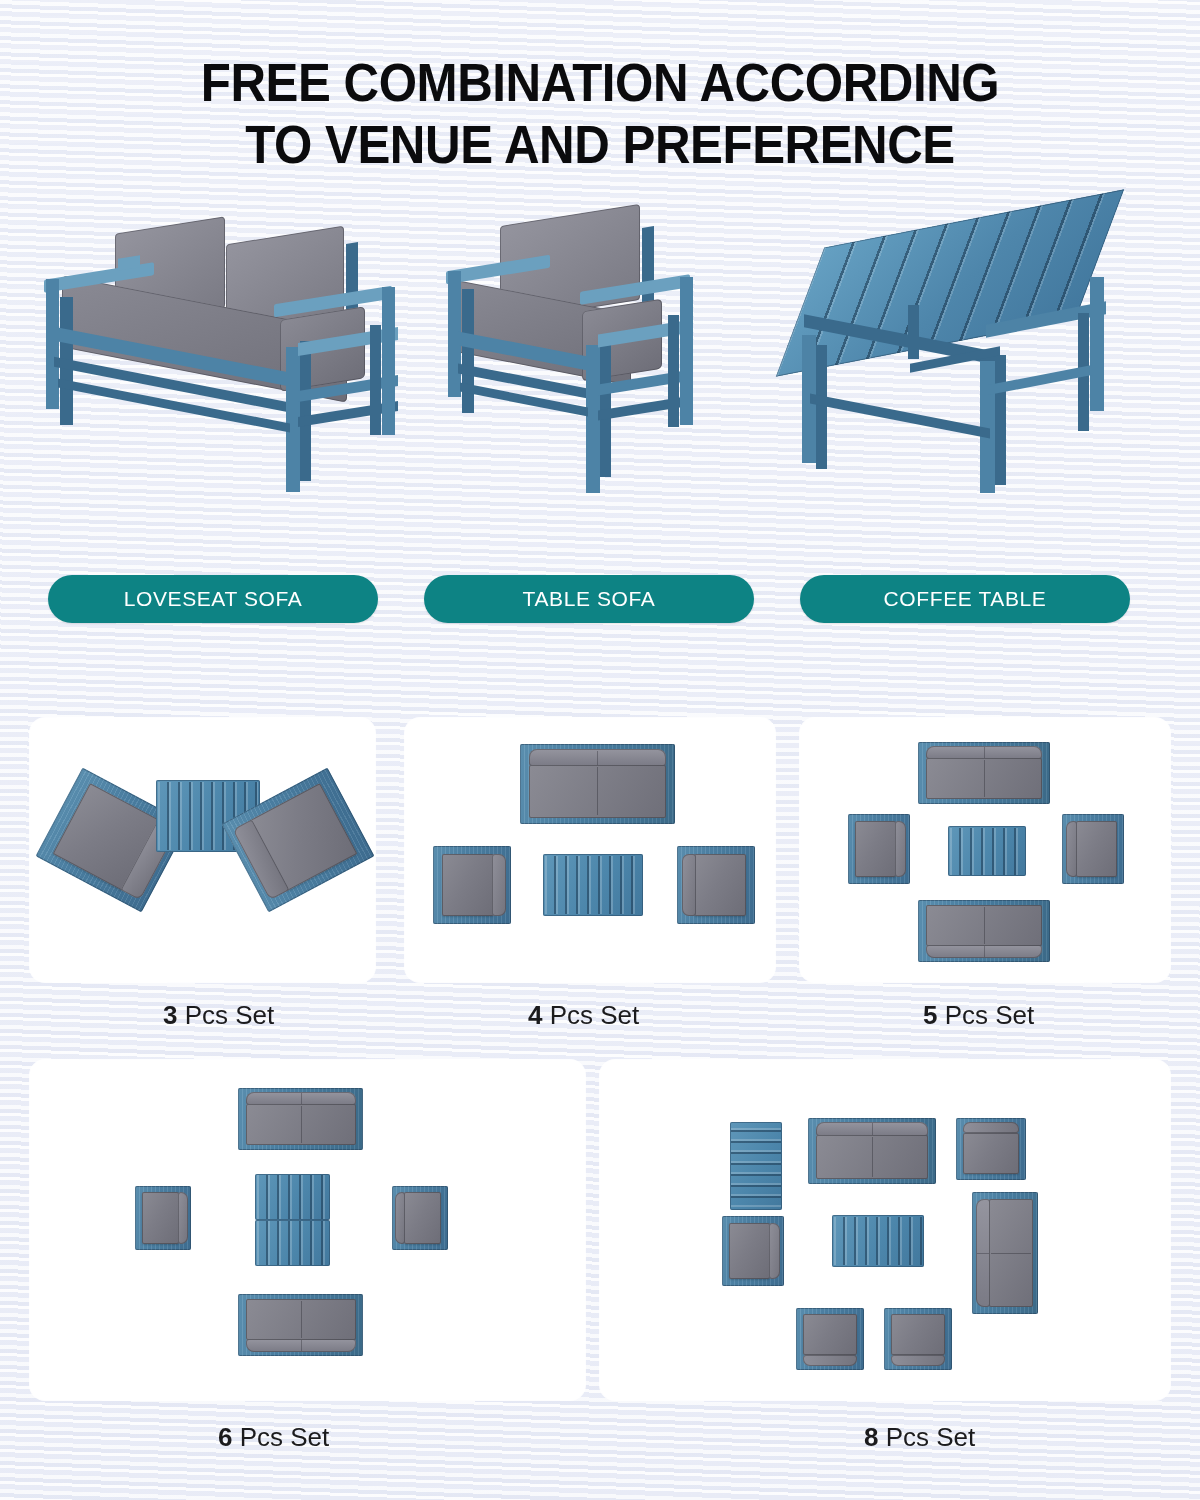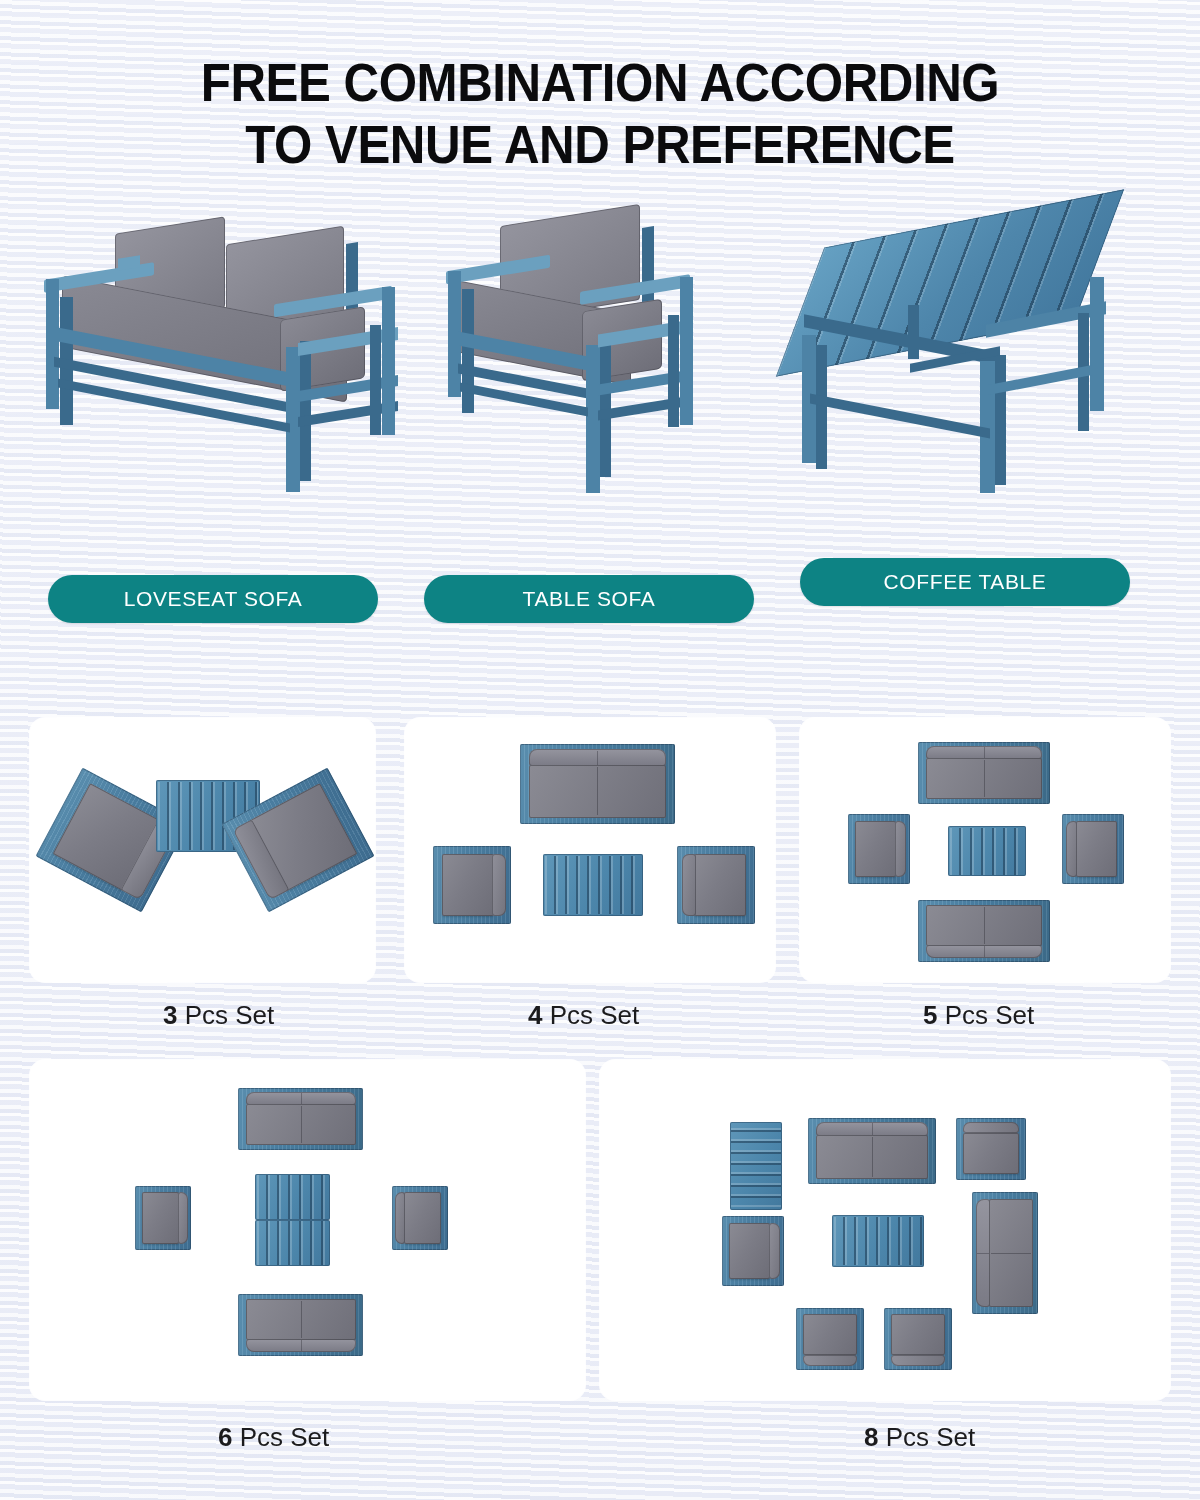--- a/index.html
+++ b/index.html
@@ -38,21 +38,21 @@
   
   .pill{
     position:absolute;height:48px;border-radius:24px;
     background:#0d8384;
     display:flex;align-items:center;justify-content:center;
     color:#ffffff;font-size:21px;letter-spacing:.6px;
     box-shadow:0 1px 2px rgba(0,0,0,.10);
   }
   .pill.p1{left:48px;top:575px;width:330px;justify-content:center;}
   .pill.p2{left:424px;top:575px;width:330px;}
-  .pill.p3{left:800px;top:558px;width:330px;align-items:center;}
+  .pill.p3{left:800px;top:575px;width:330px;align-items:center;}
 
   
   .card{
     position:absolute;background:#ffffff;border-radius:15px;
     box-shadow:0 0 0 1px rgba(255,255,255,.9);
   }
   .card.s3{left:30px;  top:718px; width:345px;height:264px;}
   .card.s4{left:405px; top:718px; width:370px;height:264px;}
   .card.s5{left:800px; top:718px; width:370px;height:264px;}
   .card.s6{left:30px;  top:1060px;width:555px;height:340px;}

